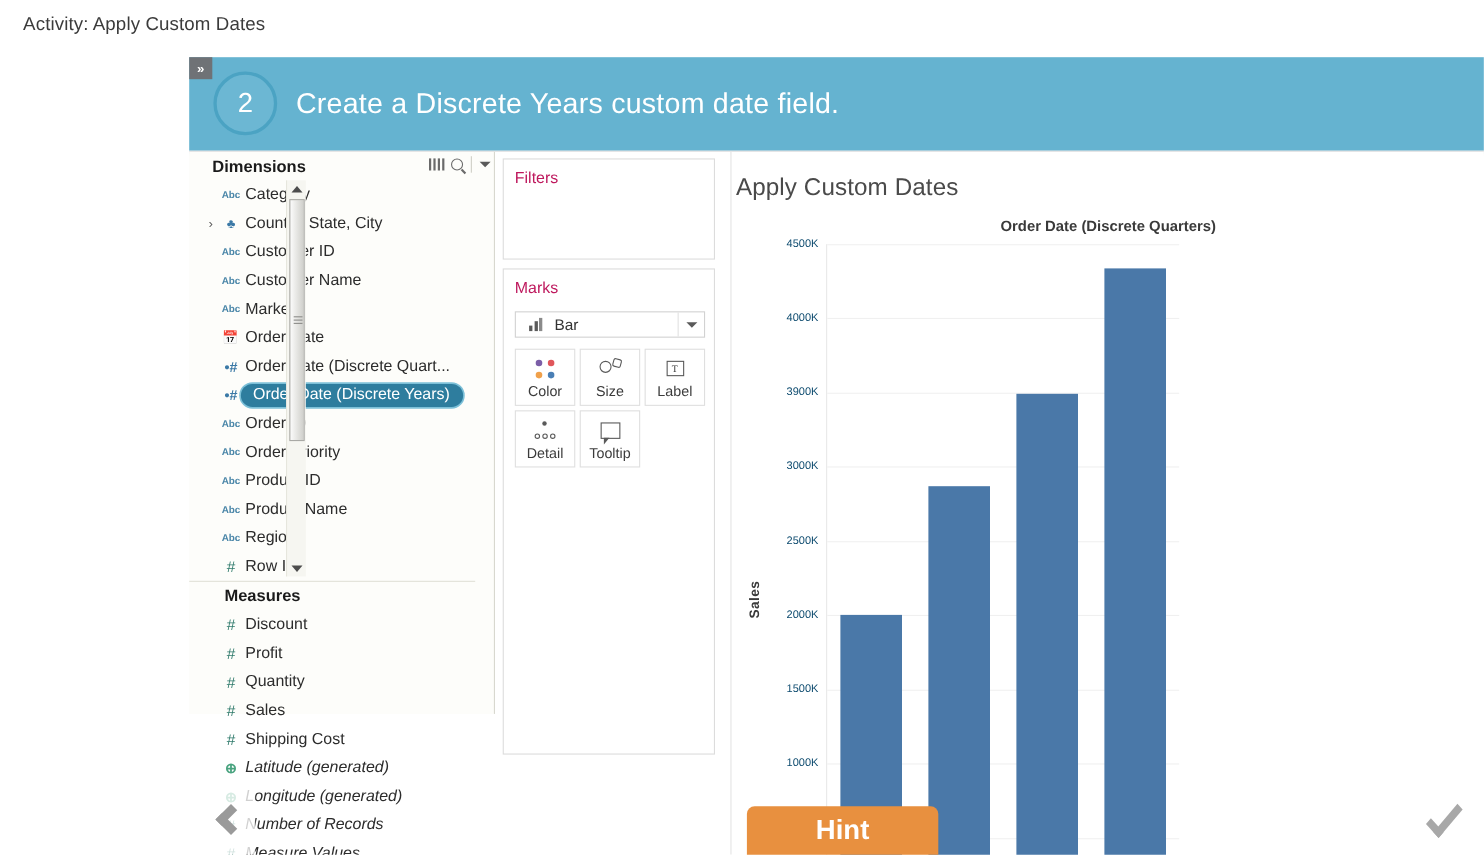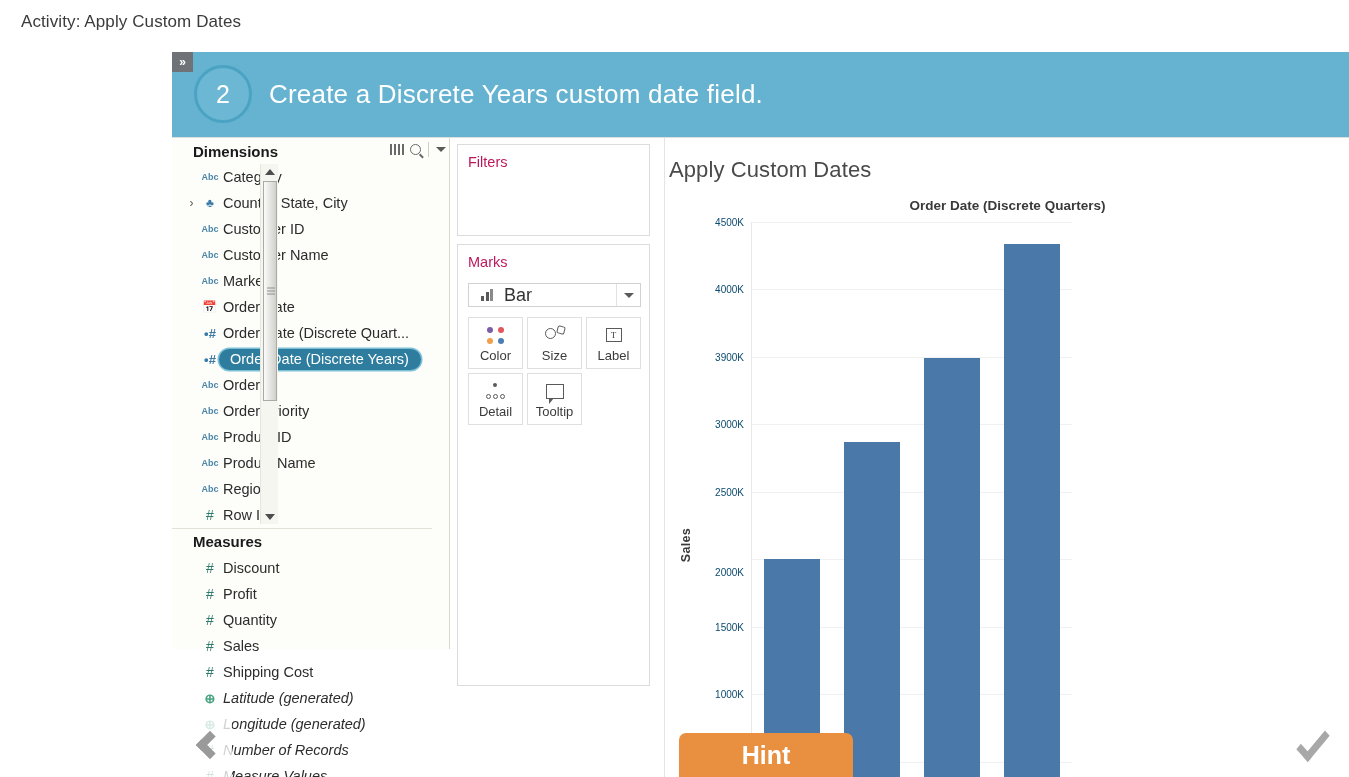--- a/index.html
+++ b/index.html
@@ -148,21 +148,21 @@
     border: 1px solid #dcdcdc; background: #ffffff;
   }
   .card-title {
     font-size: 14.5px; color: #be185d; padding: 9px 0 0 10px;
   }
   #filters-card { top: 6px; height: 92px; }
   #marks-card  { top: 106px; height: 442px; }
   .mark-type {
     position: absolute; left: 10px; top: 38px; width: 173px; height: 24px;
     border: 1px solid #d2d2d2; display: flex; align-items: center;
-    font-size: 18px; color: #333;
+    font-size: 14px; color: #333;
   }
   .mark-type .bico {
     width: 24px; display:flex; align-items:flex-end; justify-content:center;
     height: 12px; gap:1.5px; margin-left:6px;
   }
   .mark-type .bico i { width:3px; background:#5a5a5a; display:block; }
   .mark-type .bico i:nth-child(1){height:5px;}
   .mark-type .bico i:nth-child(2){height:9px;}
   .mark-type .bico i:nth-child(3){height:12px;background:#8a8a8a;}
   .mark-type .mlabel { margin-left: 5px; }
@@ -380,21 +380,21 @@
           <span class="fico">Abc</span>
           <span class="fname">Region</span>
         </div>
         <div class="field-row">
           <span class="expander"></span>
           <span class="fico hash">#</span>
           <span class="fname">Row ID</span>
         </div>
       </div>
     <div class="pane-divider" id="div1" style="top: 390px;"></div>
-    <div class="measures-title" id="meas-title" style="top: 395px;">Measures</div>
+    <div class="measures-title" id="meas-title" style="top: 395px; margin-left: 11px;">Measures</div>
     <div class="field-list" id="meas-list" style="top: 417px;">
         <div class="field-row">
           <span class="expander"></span>
           <span class="fico hash">#</span>
           <span class="fname">Discount</span>
         </div>
         <div class="field-row">
           <span class="expander"></span>
           <span class="fico hash">#</span>
           <span class="fname">Profit</span>
@@ -525,21 +525,21 @@
 
     <div class="ylabel">Sales</div>
     <div class="plot" id="plot">
         <div class="gridline" style="top: 539.556px;"></div>
         <div class="ytick" style="top: 539.556px;">500K</div>
         <div class="gridline" style="top: 472.111px;"></div>
         <div class="ytick" style="top: 472.111px;">1000K</div>
         <div class="gridline" style="top: 404.667px;"></div>
         <div class="ytick" style="top: 404.667px;">1500K</div>
         <div class="gridline" style="top: 337.222px;"></div>
-        <div class="ytick" style="top: 337.222px; margin-top: 13px;">2000K</div>
+        <div class="ytick" style="top: 337.222px;">2000K</div>
         <div class="gridline" style="top: 269.778px;"></div>
         <div class="ytick" style="top: 269.778px;">2500K</div>
         <div class="gridline" style="top: 202.333px;"></div>
         <div class="ytick" style="top: 202.333px;">3000K</div>
         <div class="gridline" style="top: 134.889px;"></div>
         <div class="ytick" style="top: 134.889px;">3900K</div>
         <div class="gridline" style="top: 67.4444px;"></div>
         <div class="ytick" style="top: 67.4444px;">4000K</div>
         <div class="gridline" style="top: 0px;"></div>
         <div class="ytick" style="top: 0px;">4500K</div>

